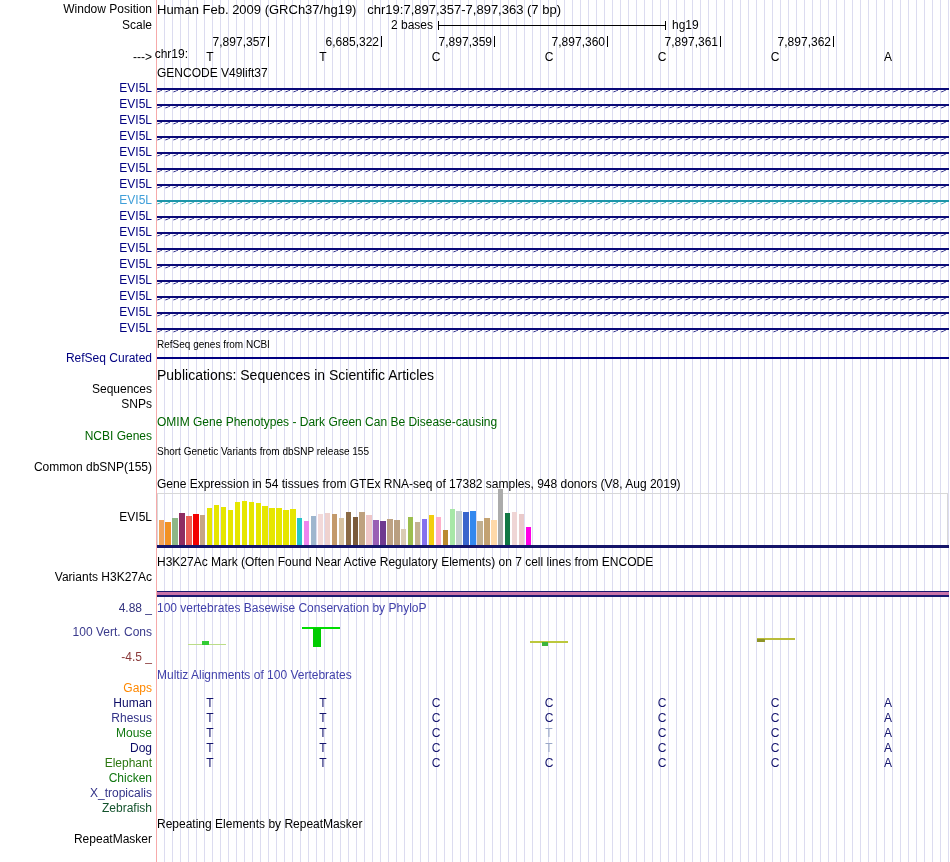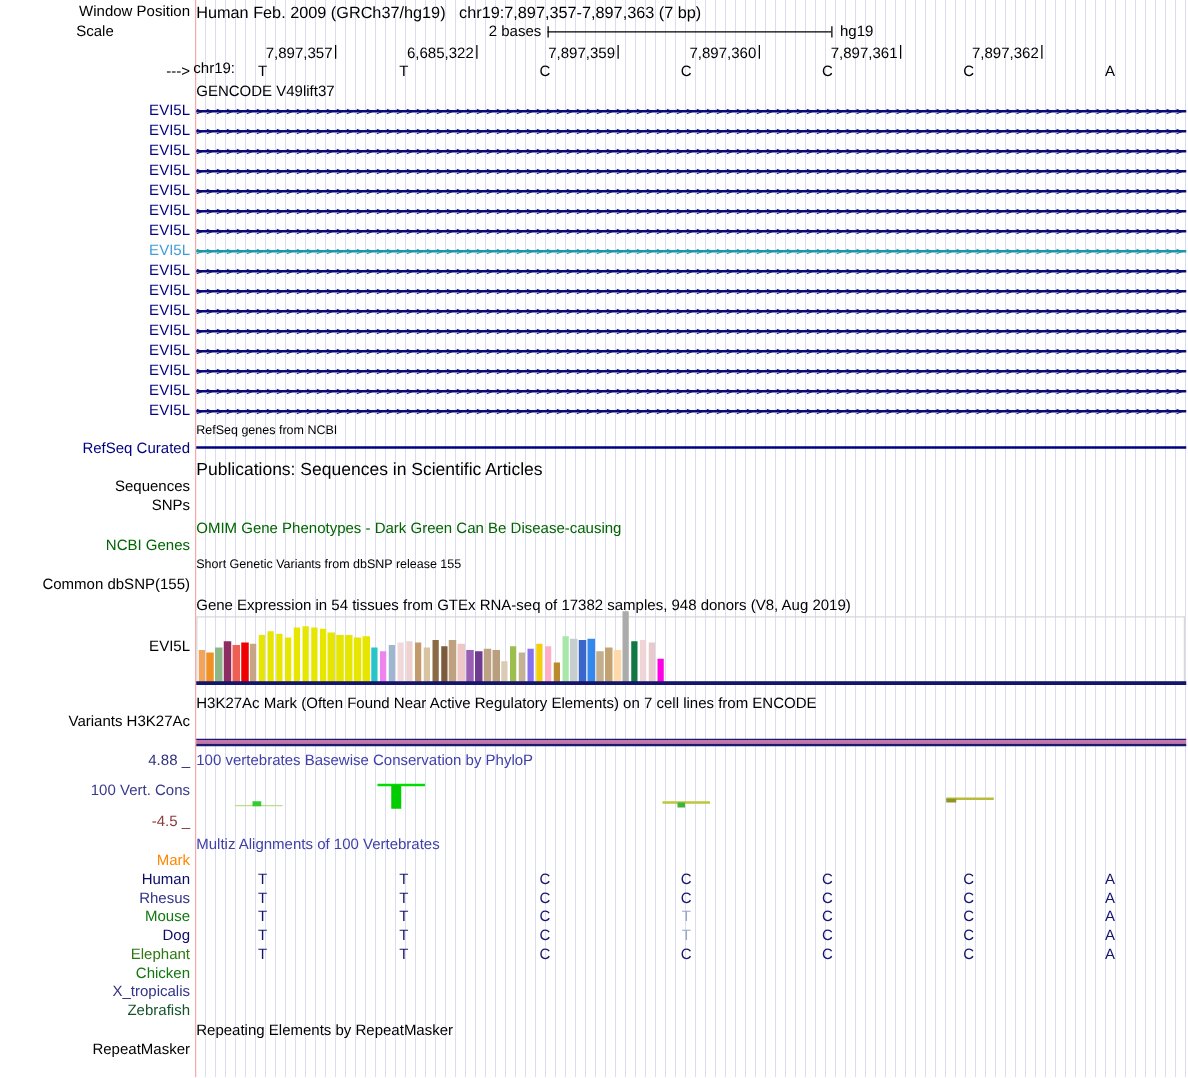--- a/index.html
+++ b/index.html
@@ -40,21 +40,21 @@
   <div class="abs" style="left:157px; top:0; width:792px; height:862px;
               background:repeating-linear-gradient(to right, transparent 0px, transparent 7px, #dcdcf0 7px, #dcdcf0 8px);"></div>
 
   <div class="abs" style="left:156px; top:0; width:1px; height:862px; background:#f6aaaa;"></div>
 
   <div class="gutter-label" style="top:3px;">Window Position</div>
   <div class="center-title" style="top:3px; font-size:13px;">
     <span>Human Feb. 2009 (GRCh37/hg19)</span>&nbsp;&nbsp;&nbsp;<span>chr19:7,897,357-7,897,363 (7 bp)</span>
   </div>
 
-  <div class="gutter-label" style="top:19px;text-align:center;">Scale</div>
+  <div class="gutter-label" style="top:19px;">Scale</div>
   <div class="abs" style="left:353px; top:19px; width:80px; text-align:right; line-height:13px;">2 bases</div>
   <div class="abs" style="left:438px; top:25px; width:227px; height:1px; background:#000;"></div>
   <div class="tick" style="left:438px; top:21px; height:9px;"></div>
   <div class="tick" style="left:665px; top:21px; height:9px;"></div>
   <div class="abs" style="left:672px; top:19px; line-height:13px;">hg19</div>
 
   <div class="gutter-label" style="top:48px;margin-left:36px;">chr19:</div>
   <div id="coords-row">
       <div class="abs" style="left: 182px; top: 36px; width: 84px; text-align: right; line-height: 13px;">7,897,357</div>
       <div class="tick" style="left: 268px; top: 36px; height: 11px;"></div>
@@ -258,21 +258,21 @@
       <div class="phylop-mark" style="left: 313px; top: 628px; width: 8px; height: 19px; background: rgb(0, 204, 0);"></div>
       <div class="phylop-mark" style="left: 530px; top: 641px; width: 38px; height: 2px; background: rgb(188, 200, 60);"></div>
       <div class="phylop-mark" style="left: 542px; top: 642px; width: 6px; height: 4px; background: rgb(61, 181, 61);"></div>
       <div class="phylop-mark" style="left: 757px; top: 638px; width: 38px; height: 2px; background: rgb(185, 188, 58);"></div>
       <div class="phylop-mark" style="left: 757px; top: 639px; width: 8px; height: 3px; background: rgb(142, 148, 39);"></div>
     </div>
   <div class="gutter-label" style="top:651px; color:#8b3a3a;">-4.5 _</div>
 
   <div class="center-title" style="top:669px; color:#4040aa;">Multiz Alignments of 100 Vertebrates</div>
   <div id="multiz-rows">
-      <div class="gutter-label" style="top: 682px; color: rgb(255, 136, 0);">Mark</div>
+      <div class="gutter-label" style="top: 682px; color: rgb(255, 136, 0);">Gaps</div>
       <div class="gutter-label" style="top: 697px; color: rgb(11, 11, 102);">Human</div>
       <div class="mz-letter" style="left: 198px; top: 697px; color: rgb(21, 21, 110);">T</div>
       <div class="mz-letter" style="left: 311px; top: 697px; color: rgb(21, 21, 110);">T</div>
       <div class="mz-letter" style="left: 424px; top: 697px; color: rgb(21, 21, 110);">C</div>
       <div class="mz-letter" style="left: 537px; top: 697px; color: rgb(21, 21, 110);">C</div>
       <div class="mz-letter" style="left: 650px; top: 697px; color: rgb(21, 21, 110);">C</div>
       <div class="mz-letter" style="left: 763px; top: 697px; color: rgb(21, 21, 110);">C</div>
       <div class="mz-letter" style="left: 876px; top: 697px; color: rgb(21, 21, 110);">A</div>
       <div class="gutter-label" style="top: 712px; color: rgb(51, 51, 136);">Rhesus</div>
       <div class="mz-letter" style="left: 198px; top: 712px; color: rgb(21, 21, 110);">T</div>

